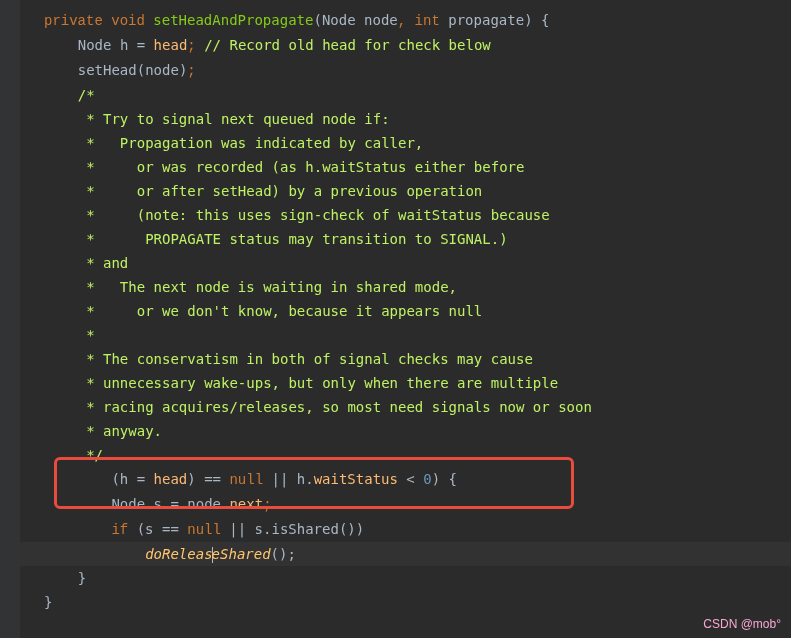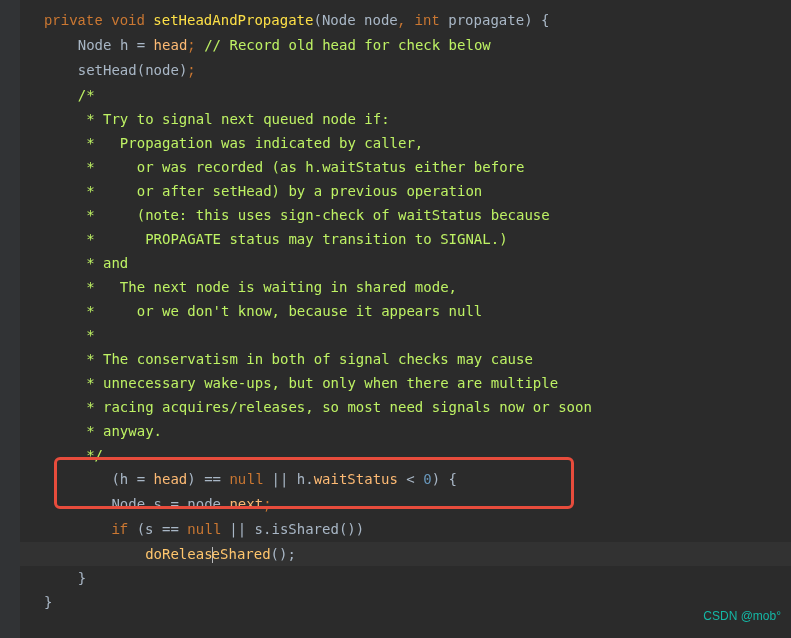--- a/index.html
+++ b/index.html
@@ -27,37 +27,37 @@
     background: #313335;
   }
   .line {
     white-space: pre;
     padding-left: 24px;
   }
   .highlight-line {
     background: #323232;
   }
   .kw { color: #cc7832; font-family: Liberation Mono, monospace; }
-  .method-decl { color: #fde047; }
+  .method-decl { color: #84cc16; }
   .field { color: #fdba74; }
   .comment { color: #bef264; }
   .num { color: #6897bb; }
   .punct { color: #a9b7c6; }
-  .method-call { color: #ffc66d; }
+  .method-call { color: #ffc66d; font-style: italic; }
   .red-box {
     position: absolute;
     border: 3px solid #e74c3c;
     border-radius: 6px;
     pointer-events: none;
   }
   .watermark {
     position: absolute;
-    bottom: 10px;
+    bottom: 2px;
     right: 10px;
-    color: #14b8a6;
+    color: #f9a8d4;
     font-size: 12px;
     font-family: sans-serif;
   }
   .caret {
     display: inline-block;
     width: 1px;
     height: 16px;
     background: #bbb;
     vertical-align: middle;
     margin: 0 -1px;

